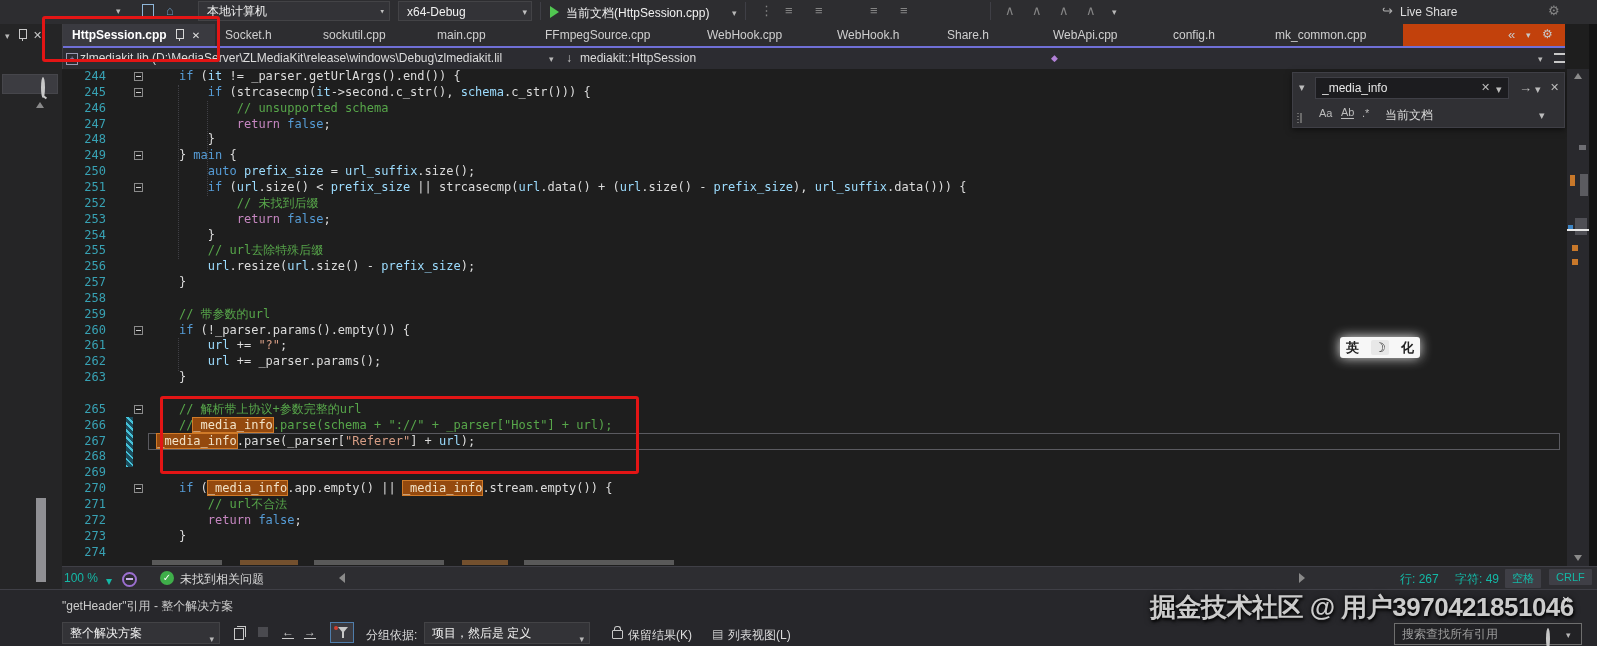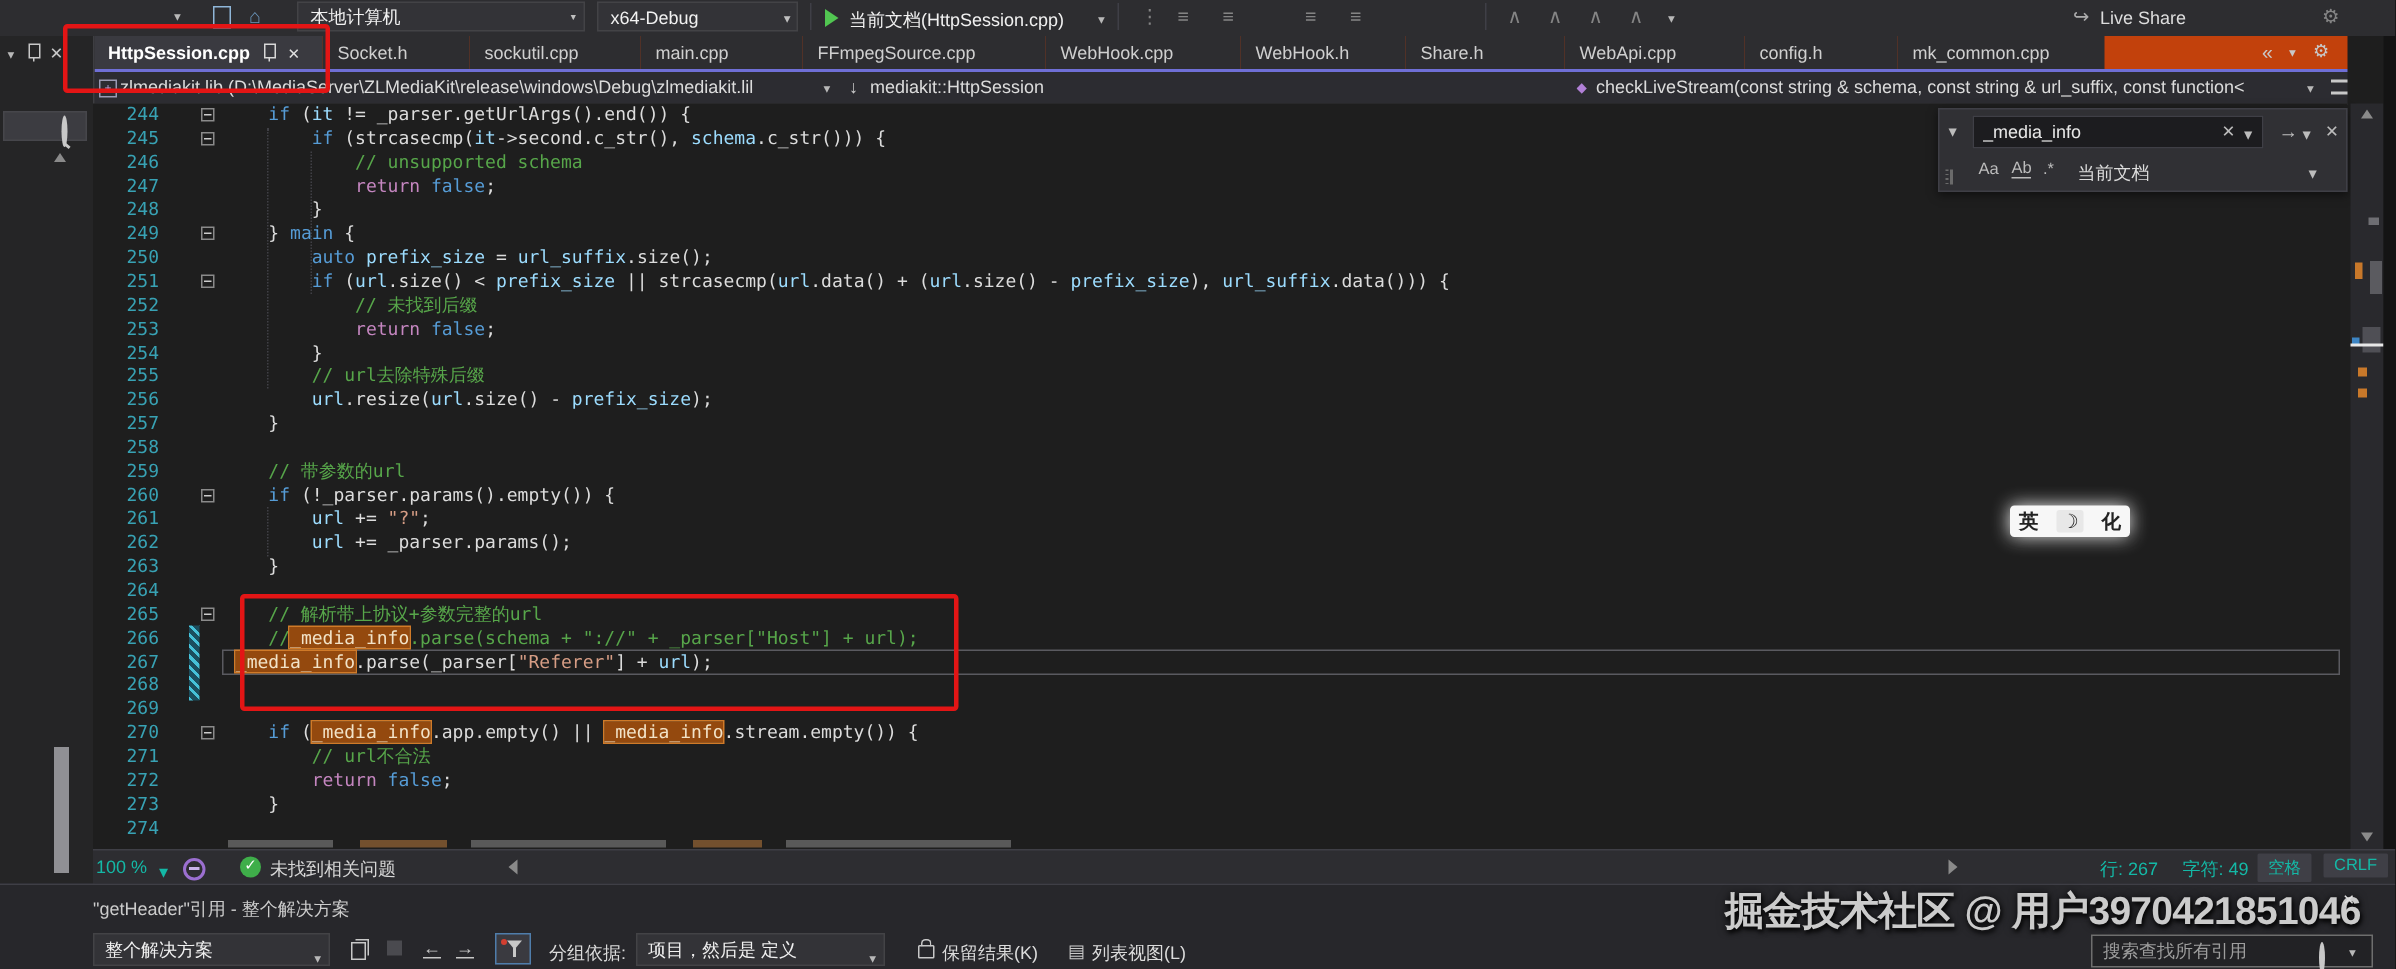--- a/index.html
+++ b/index.html
@@ -176,21 +176,20 @@
   <div class="abs" id="tabbar-accent"></div>
 
   
   <div class="abs" id="breadcrumb">
     <span class="proj-icon">+</span>
     <span class="bc-text" style="left:18px;width:462px;">zlmediakit.lib (D:\MediaServer\ZLMediaKit\release\windows\Debug\zlmediakit.lil</span>
     <span class="caret abs" style="left:487px;top:6px;">▾</span>
     <span class="bc-text" style="left:504px;color:#c8c8c8;">↓</span>
     <span class="bc-text" style="left:518px;">mediakit::HttpSession</span>
     <span class="bc-text" style="left:989px;color:#b180d7;font-size:9px;top:5px;">◆</span>
-    <span class="bc-text" style="left:1002px;width:470px;">checkLiveStream(const string &amp; schema, const string &amp; url_suffix, const function&lt;</span>
     <span class="caret abs" style="left:1476px;top:6px;">▾</span>
     <span class="split-ic" style="left:1492px;top:5px;"></span>
   </div>
 
   
   <div class="abs" id="left-panel">
     <span class="caret abs" style="left:5px;top:7px;">▾</span>
     <span class="pinicon" style="left:19px;top:5px;"></span>
     <span class="lp-icon" style="left:33px;top:5px;">✕</span>
     <div id="lp-search">
@@ -284,24 +283,20 @@
           <span class="ln">261</span>
           <span class="codeline"><span class="t-pl">        </span><span class="t-v">url</span><span class="t-pl"> += </span><span class="t-s">"?"</span><span class="t-pl">;</span></span>
         </div>
         <div class="code-row" style="top: 285.3px;">
           <span class="ln">262</span>
           <span class="codeline"><span class="t-pl">        </span><span class="t-v">url</span><span class="t-pl"> += _parser.params();</span></span>
         </div>
         <div class="code-row" style="top: 301.15px;">
           <span class="ln">263</span>
           <span class="codeline"><span class="t-pl">    }</span></span>
-        </div>
-        <div class="code-row" style="top: 317px;">
-          <span class="ln">264</span>
-          <span class="codeline"></span>
         </div>
         <div class="code-row" style="top: 332.85px;">
           <span class="ln">265</span>
           <span class="fold"></span>
           <span class="codeline"><span class="t-pl">    </span><span class="t-cm">// 解析带上协议+参数完整的url</span></span>
         </div>
         <div class="code-row" style="top: 348.7px;">
           <span class="ln">266</span>
           <span class="codeline"><span class="t-pl">    </span><span class="t-cm">//</span><span class="t-hl">_media_info</span><span class="t-cm">.parse(schema + "://" + _parser["Host"] + url);</span></span>
         </div>

